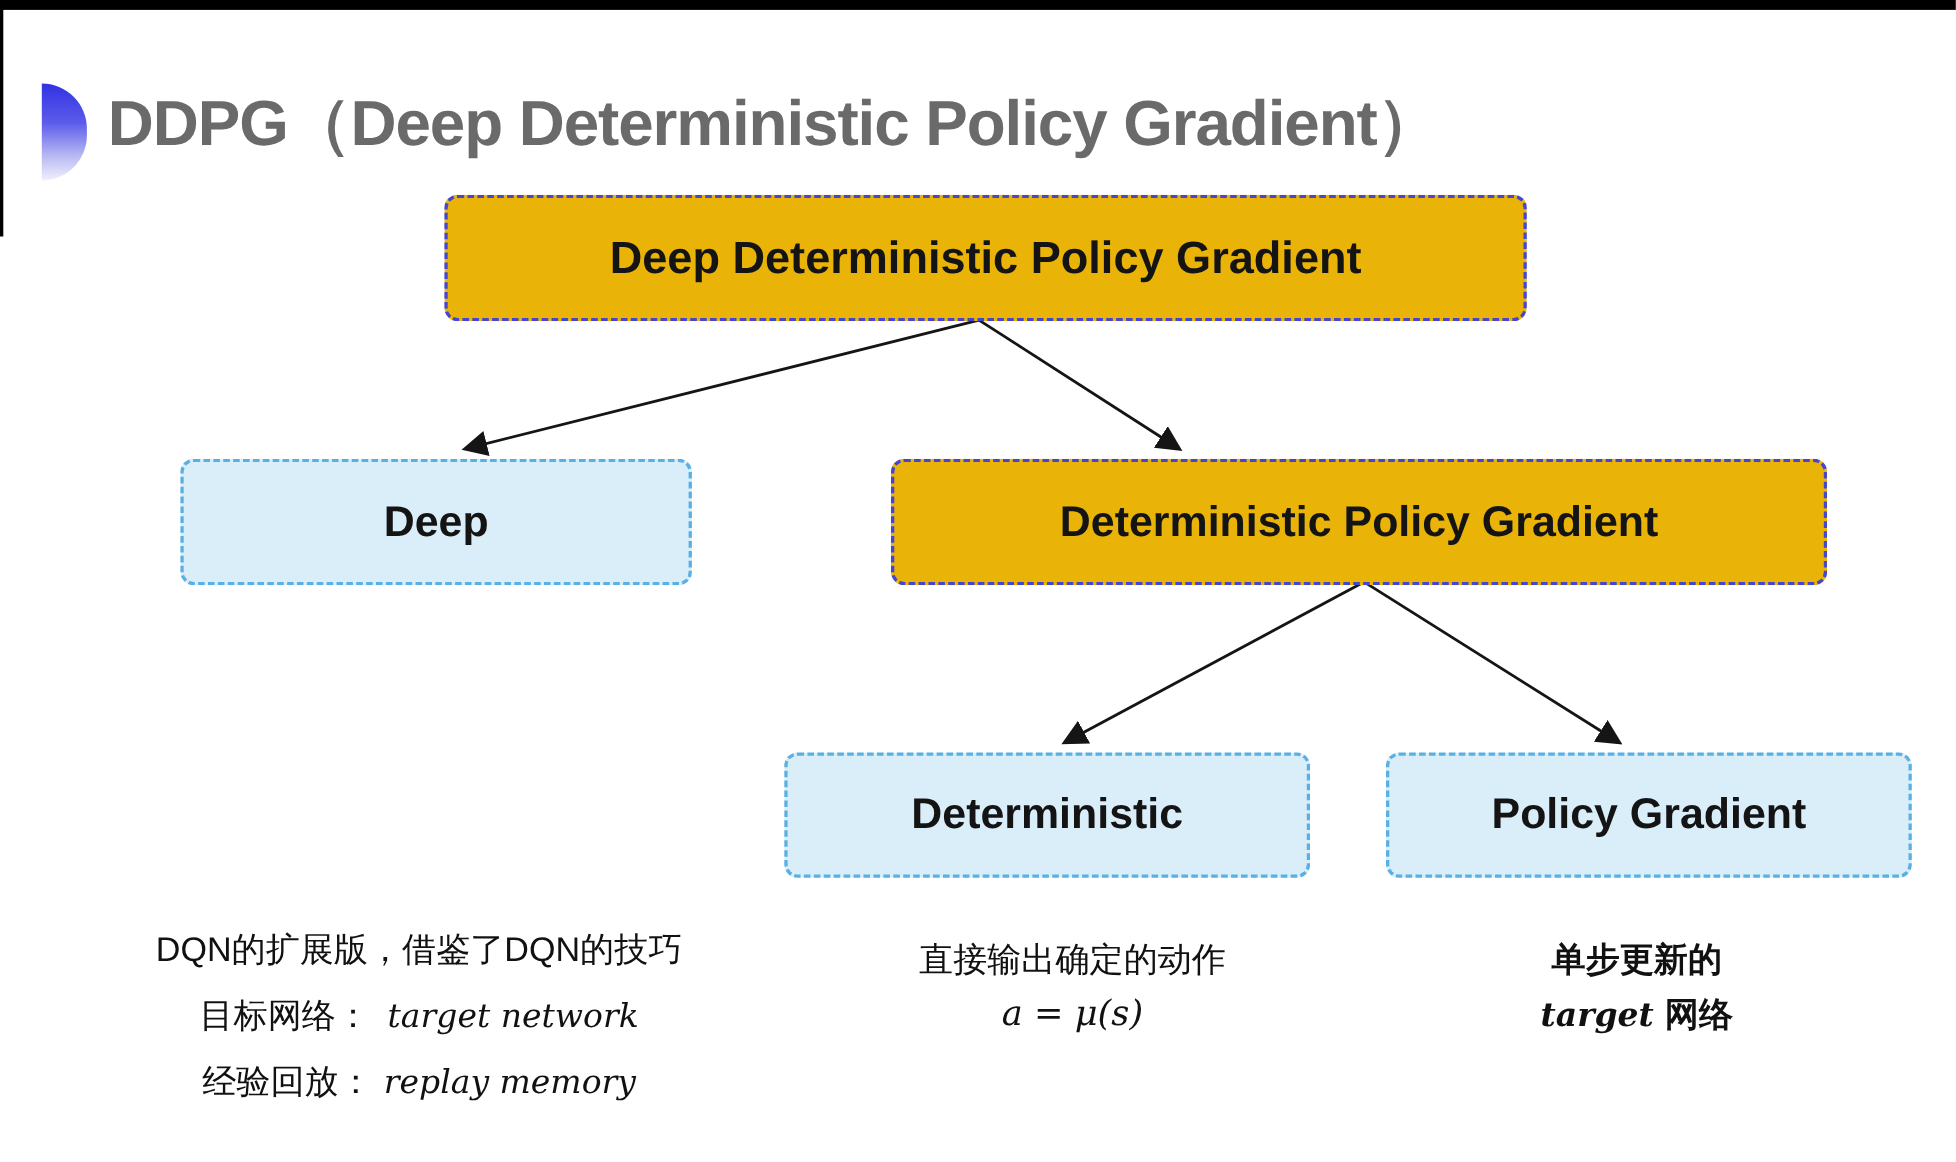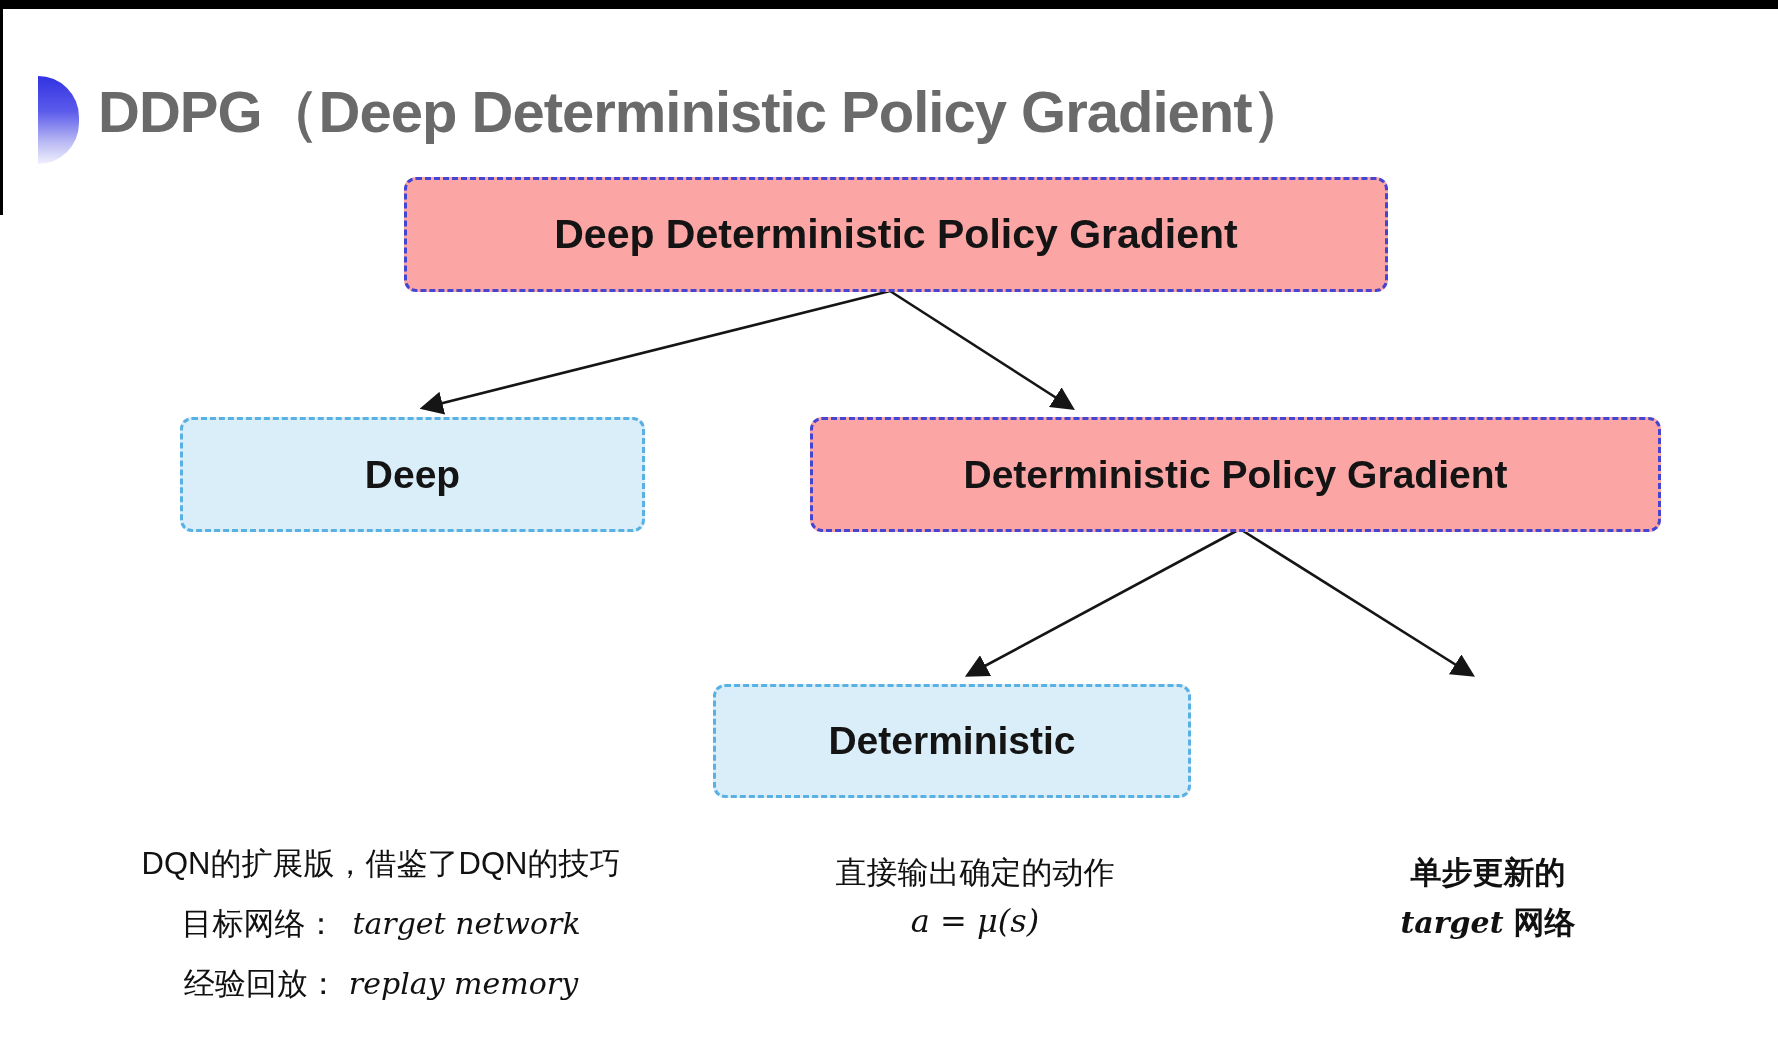--- a/index.html
+++ b/index.html
@@ -26,25 +26,25 @@
     color: #6a6a6a; white-space: nowrap;
   }
 
   .node {
     position: absolute;
     display: flex; align-items: center; justify-content: center;
     border-radius: 12px;
     font-weight: 600; color: #141414;
     text-align: center;
   }
-  .node.lavender { background: #fca5a5; border: 3px dashed #4545cf; }
+  .node.lavender { background: #eab308; border: 3px dashed #4545cf; }
   .node.cyan     { background: #daeefa; border: 3px dashed #58b1e2; }
 
   .node-root { left: 404px; top: 177px; width: 978px; height: 109px; font-size: 41px; }
-  .node-deep { left: 180px; top: 417px; width: 459px; height: 109px; font-size: 39px; }
+  .node-deep { left: 164px; top: 417px; width: 459px; height: 109px; font-size: 39px; }
   .node-dpg  { left: 810px; top: 417px; width: 845px; height: 109px; font-size: 39px; }
   .node-det  { left: 713px; top: 684px; width: 472px; height: 108px; font-size: 39px; }
   .node-pg   { left: 1260px; top: 684px; width: 472px; height: 108px; font-size: 39px; }
 
   .edges-svg { position: absolute; left: 0; top: 0; width: 1778px; height: 1056px; pointer-events: none; }
   .edges-svg line { stroke: #151515; stroke-width: 2.6; }
 
   .note {
     position: absolute;
     text-align: center;
@@ -102,20 +102,23 @@
   </div>
 
   <div class="node cyan node-det">
     <span>Deterministic</span>
   </div>
 
   <div class="node lavender node-dpg">
     <span>Deterministic Policy Gradient</span>
   </div>
 
+  <div class="node cyan node-pg">
+    <span>Policy Gradient</span>
+  </div>
 
   <div class="note note-deep">
     <div class="line">DQN的扩展版，借鉴了DQN的技巧</div>
     <div class="line">
       <span>目标网络：</span><span class="it gap-left">target network</span>
     </div>
     <div class="line" style="margin-top:10px">
       <span>经验回放：</span><span class="it gap-sm">replay memory</span>
     </div>
   </div>

